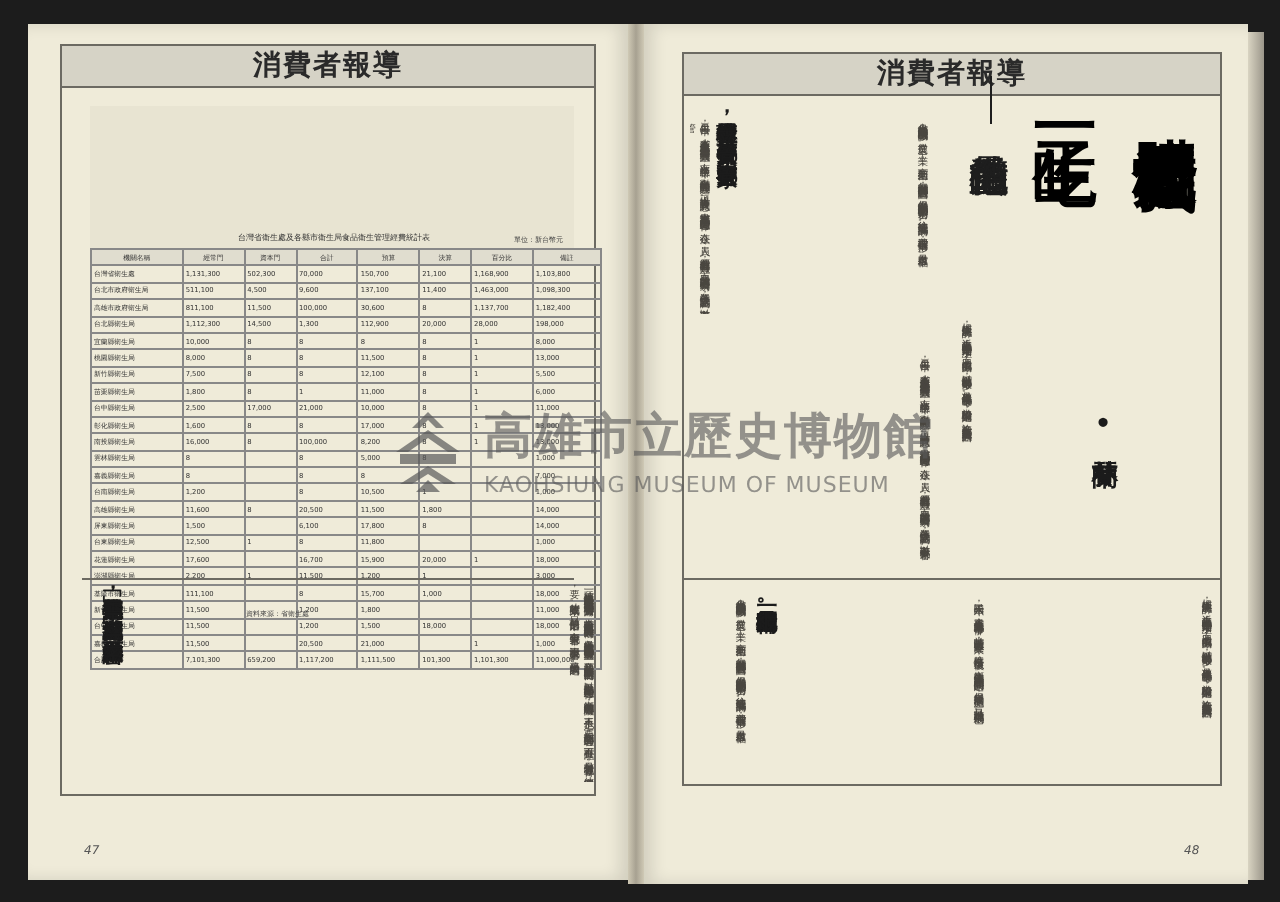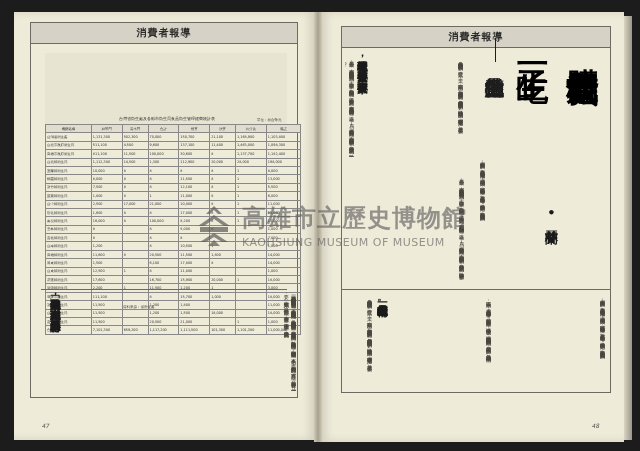--- a/index.html
+++ b/index.html
@@ -6,21 +6,21 @@
   body{width:640px;height:451px;background:#1c1c1c;position:relative;overflow:hidden;font-family:"DejaVu Sans",sans-serif;}
   .page{position:absolute;background:#efebd9;}
   .page-left{left:14px;top:12px;width:302px;height:428px;box-shadow:inset -6px 0 8px rgba(0,0,0,0.12);}
   .page-right{left:320px;top:12px;width:304px;height:430px;box-shadow:inset 6px 0 8px rgba(0,0,0,0.12);}
   .page-right::after{content:"";position:absolute;right:-8px;top:4px;width:8px;height:424px;background:linear-gradient(90deg,#d9d4c2,#9b968a);}
   .gutter{position:absolute;left:314px;top:12px;width:8px;height:430px;background:linear-gradient(90deg,#cfc9b5,#a7a191,#cfc9b5);}
   .frame{position:absolute;border:1px solid #6c6a62;}
   .frame-left{left:30px;top:22px;width:266px;height:374px;}
   .frame-right{left:341px;top:26px;width:268px;height:365px;}
   .header-bar{position:absolute;left:0;top:0;right:0;height:20px;background:#d6d3c6;border-bottom:1px solid #6c6a62;display:flex;align-items:center;justify-content:center;}
-  .header-bar span{font-family:Liberation Serif, serif;font-weight:bold;font-size:10px;color:#2a2a2a;letter-spacing:1px;}
+  .header-bar span{font-family:Liberation Serif, serif;font-weight:bold;font-size:14px;color:#2a2a2a;letter-spacing:1px;}
   .photo-area{position:absolute;left:14px;top:30px;width:242px;height:72px;background:#e8e4d2;}
   .table-caption{position:absolute;left:88px;top:93px;font-size:4px;color:#333;white-space:nowrap;}
   .table-unit{position:absolute;left:226px;top:95px;font-size:3.5px;color:#444;}
   .stat-table{position:absolute;left:14px;top:101px;width:256px;border-collapse:collapse;font-size:3.4px;color:#333;}
   .stat-table td,.stat-table th{border:0.5px solid #888;height:7.4px;padding:0 1px;white-space:nowrap;overflow:hidden;font-weight:normal;}
   .stat-table th{background:#e0ddcf;}
   .stat-table tr.total td{border-top:1px solid #333;}
   .table-source{position:absolute;left:92px;top:282px;font-size:3.5px;color:#444;}
   .vert{writing-mode:vertical-rl;text-orientation:upright;}
   .pull-quote-left{position:absolute;left:18px;top:268px;height:100px;font-weight:bold;font-size:10.5px;line-height:13px;color:#1b1b1b;}

